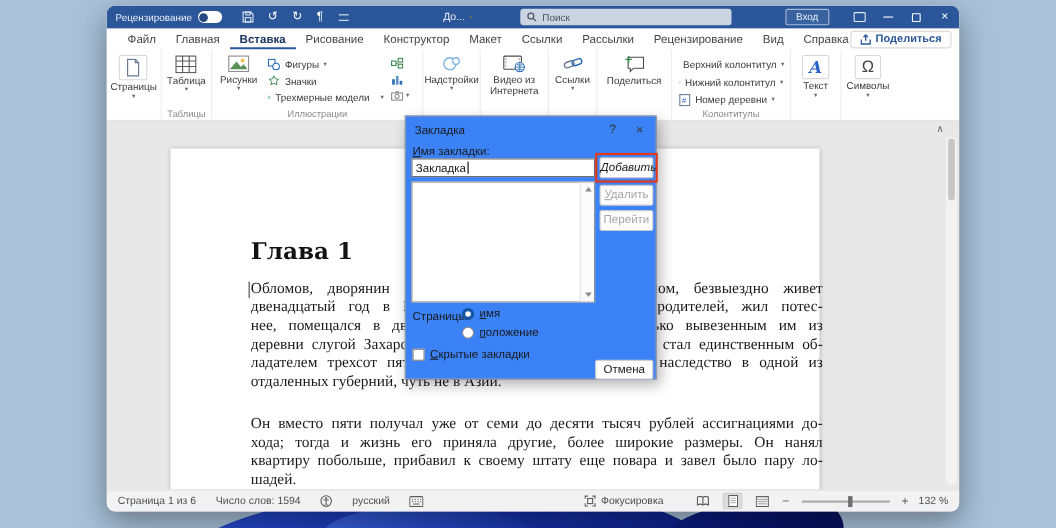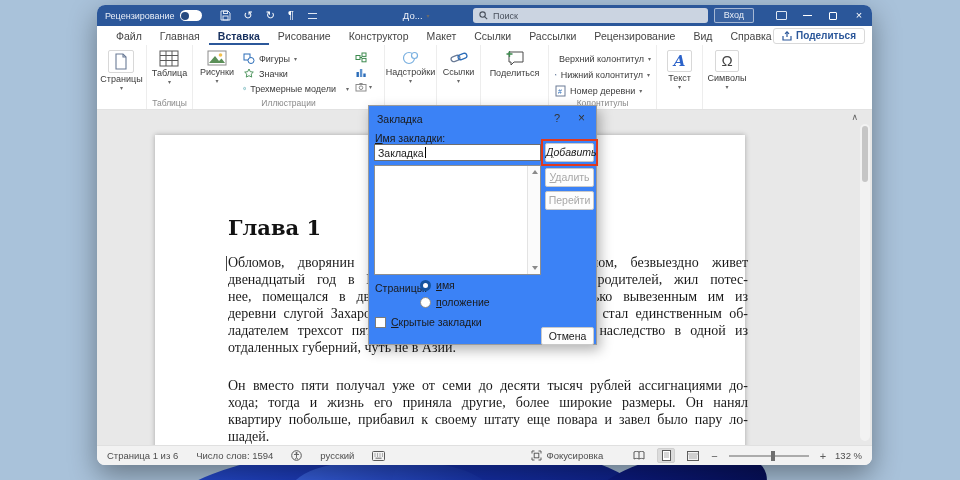--- a/index.html
+++ b/index.html
@@ -14,21 +14,21 @@
   
   .window {position:absolute;left:97px;top:5px;width:775px;height:460px;z-index:5;background:#fff;border-radius:8px;overflow:hidden;box-shadow:0 10px 28px rgba(0,0,0,.38);}
   
   .titlebar {height:21px;background:#2b579a;display:flex;align-items:center;color:#e9eef7;font-size:9px;position:relative;padding-left:8px;}
   .toggle {width:22px;height:11px;border-radius:6px;background:#fff;position:relative;margin-left:5px;flex:none;}
   .toggle .knob {position:absolute;left:1.5px;top:1.5px;width:8px;height:8px;border-radius:50%;background:#264a80;}
   .qi {margin-left:13px;color:#fff;font-size:11px;line-height:11px;flex:none;}
   .qi svg {display:block;}
   .eqicon {width:9px;height:6px;border-top:1.5px solid #dfe7f3;border-bottom:1.5px solid #dfe7f3;margin-left:14px;flex:none;}
   .docname {margin-left:86px;display:flex;align-items:center;gap:4px;color:#eef2f9;font-size:9.5px;}
-  .search {position:absolute;left:376px;top:3px;width:235px;height:15px;background:#cbd4e1;border-radius:3px;display:flex;align-items:center;color:#49505c;font-size:9px;padding:0 6px;gap:5px;}
+  .search {position:absolute;left:376px;top:3px;width:192px;height:15px;background:#cbd4e1;border-radius:3px;display:flex;align-items:center;color:#49505c;font-size:9px;padding:0 6px;gap:5px;}
   .tright {position:absolute;right:0;top:0;height:21px;display:flex;align-items:center;gap:0;}
   .signin {border:1px solid rgba(255,255,255,.55);background:rgba(255,255,255,.07);padding:1px 9px 2px;font-size:9px;border-radius:2px;margin-right:14px;}
   .wbtn {width:26px;height:21px;display:flex;align-items:center;justify-content:center;color:#fff;}
   .wribbon {width:11px;height:9px;border:1px solid #dfe7f3;border-radius:1px;}
   .wmin {width:9px;height:1px;background:#fff;}
   .wmax {width:8px;height:8px;border:1px solid #fff;border-radius:1px;}
   .wclose {font-size:11px;line-height:11px;}
   
   .tabsrow {height:19px;display:flex;align-items:center;padding-left:10px;font-size:10.5px;color:#454545;background:#fff;position:relative;}
   .tab {padding:0 9px;height:100%;display:flex;align-items:center;}
@@ -268,20 +268,32 @@
       <div class="bigbtn">
         <svg width="20" height="16" viewBox="0 0 20 16">
             <circle cx="8" cy="8" r="5.5" fill="none" stroke="#7ab0e0" stroke-width="1.2"></circle>
             <circle cx="13.5" cy="5.5" r="3" fill="#fff" stroke="#7ab0e0" stroke-width="1.2"></circle>
           </svg>
         <span>Надстройки</span>
         <span class="chev">▾</span>
       </div>
     </div>
 
+    <div class="rgroup" style="width:62px;justify-content:center;">
+      <div class="bigbtn" style="width:56px;">
+        <svg width="21" height="16" viewBox="0 0 21 16">
+            <rect x="1" y="1" width="16" height="12" rx="1" fill="#fff" stroke="#4a4a4a"></rect>
+            <line x1="3" y1="3" x2="3" y2="11" stroke="#9a9a9a" stroke-dasharray="1.5 1.5"></line>
+            <line x1="15" y1="3" x2="15" y2="11" stroke="#9a9a9a" stroke-dasharray="1.5 1.5"></line>
+            <circle cx="15.5" cy="11" r="4.2" fill="#fff" stroke="#2b6cb8"></circle>
+            <path d="M11.3 11h8.4M15.5 6.8v8.4M12.6 8.2c1.8 1.4 4 1.4 5.8 0M12.6 13.8c1.8-1.4 4-1.4 5.8 0" fill="none" stroke="#2b6cb8" stroke-width=".8"></path>
+          </svg>
+        <span>Видео из Интернета</span>
+      </div>
+    </div>
 
     <div class="rgroup" style="width:44px;justify-content:center;">
       <div class="bigbtn">
         <svg width="18" height="16" viewBox="0 0 18 16">
             <rect x="1" y="6" width="9" height="5" rx="2.5" fill="none" stroke="#6a7b96" stroke-width="1.3" transform="rotate(-20 5.5 8.5)"></rect>
             <rect x="8" y="4" width="9" height="5" rx="2.5" fill="none" stroke="#2b6cb8" stroke-width="1.3" transform="rotate(-20 12.5 6.5)"></rect>
           </svg>
         <span>Ссылки</span>
         <span class="chev">▾</span>
       </div>

